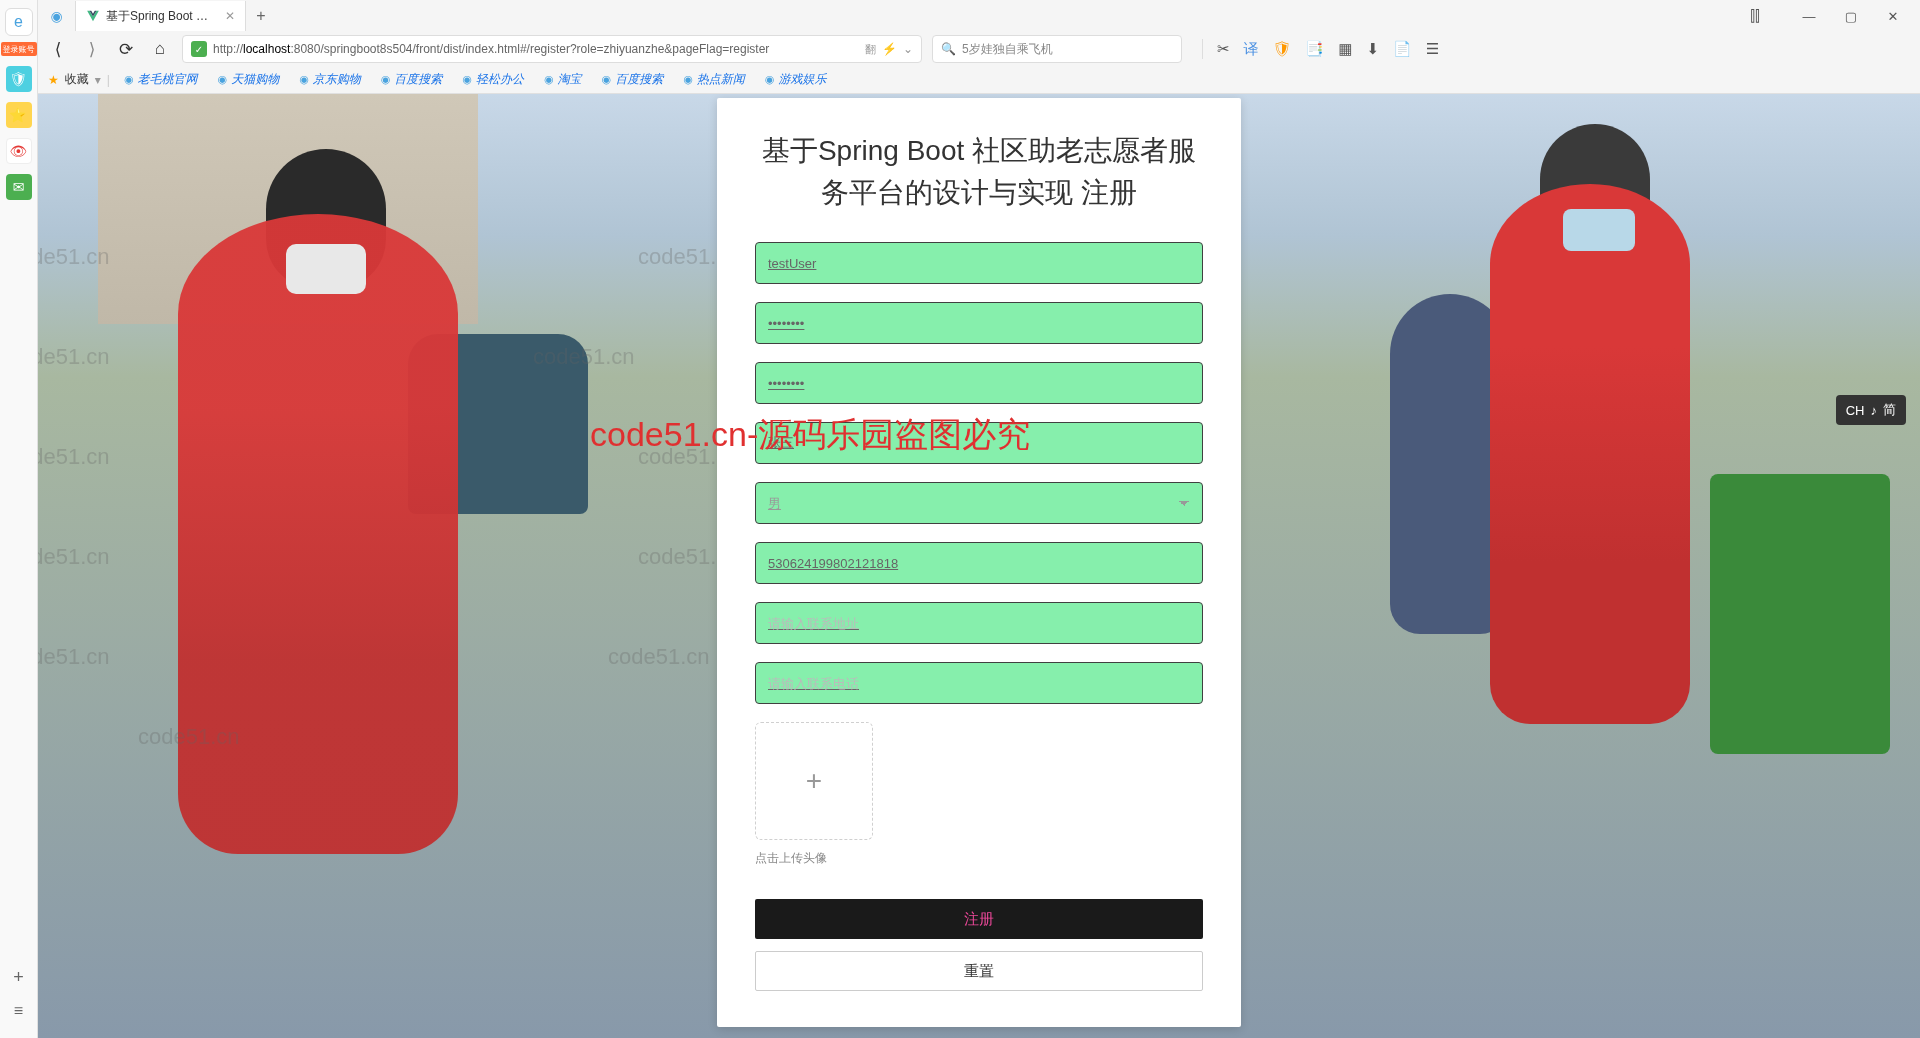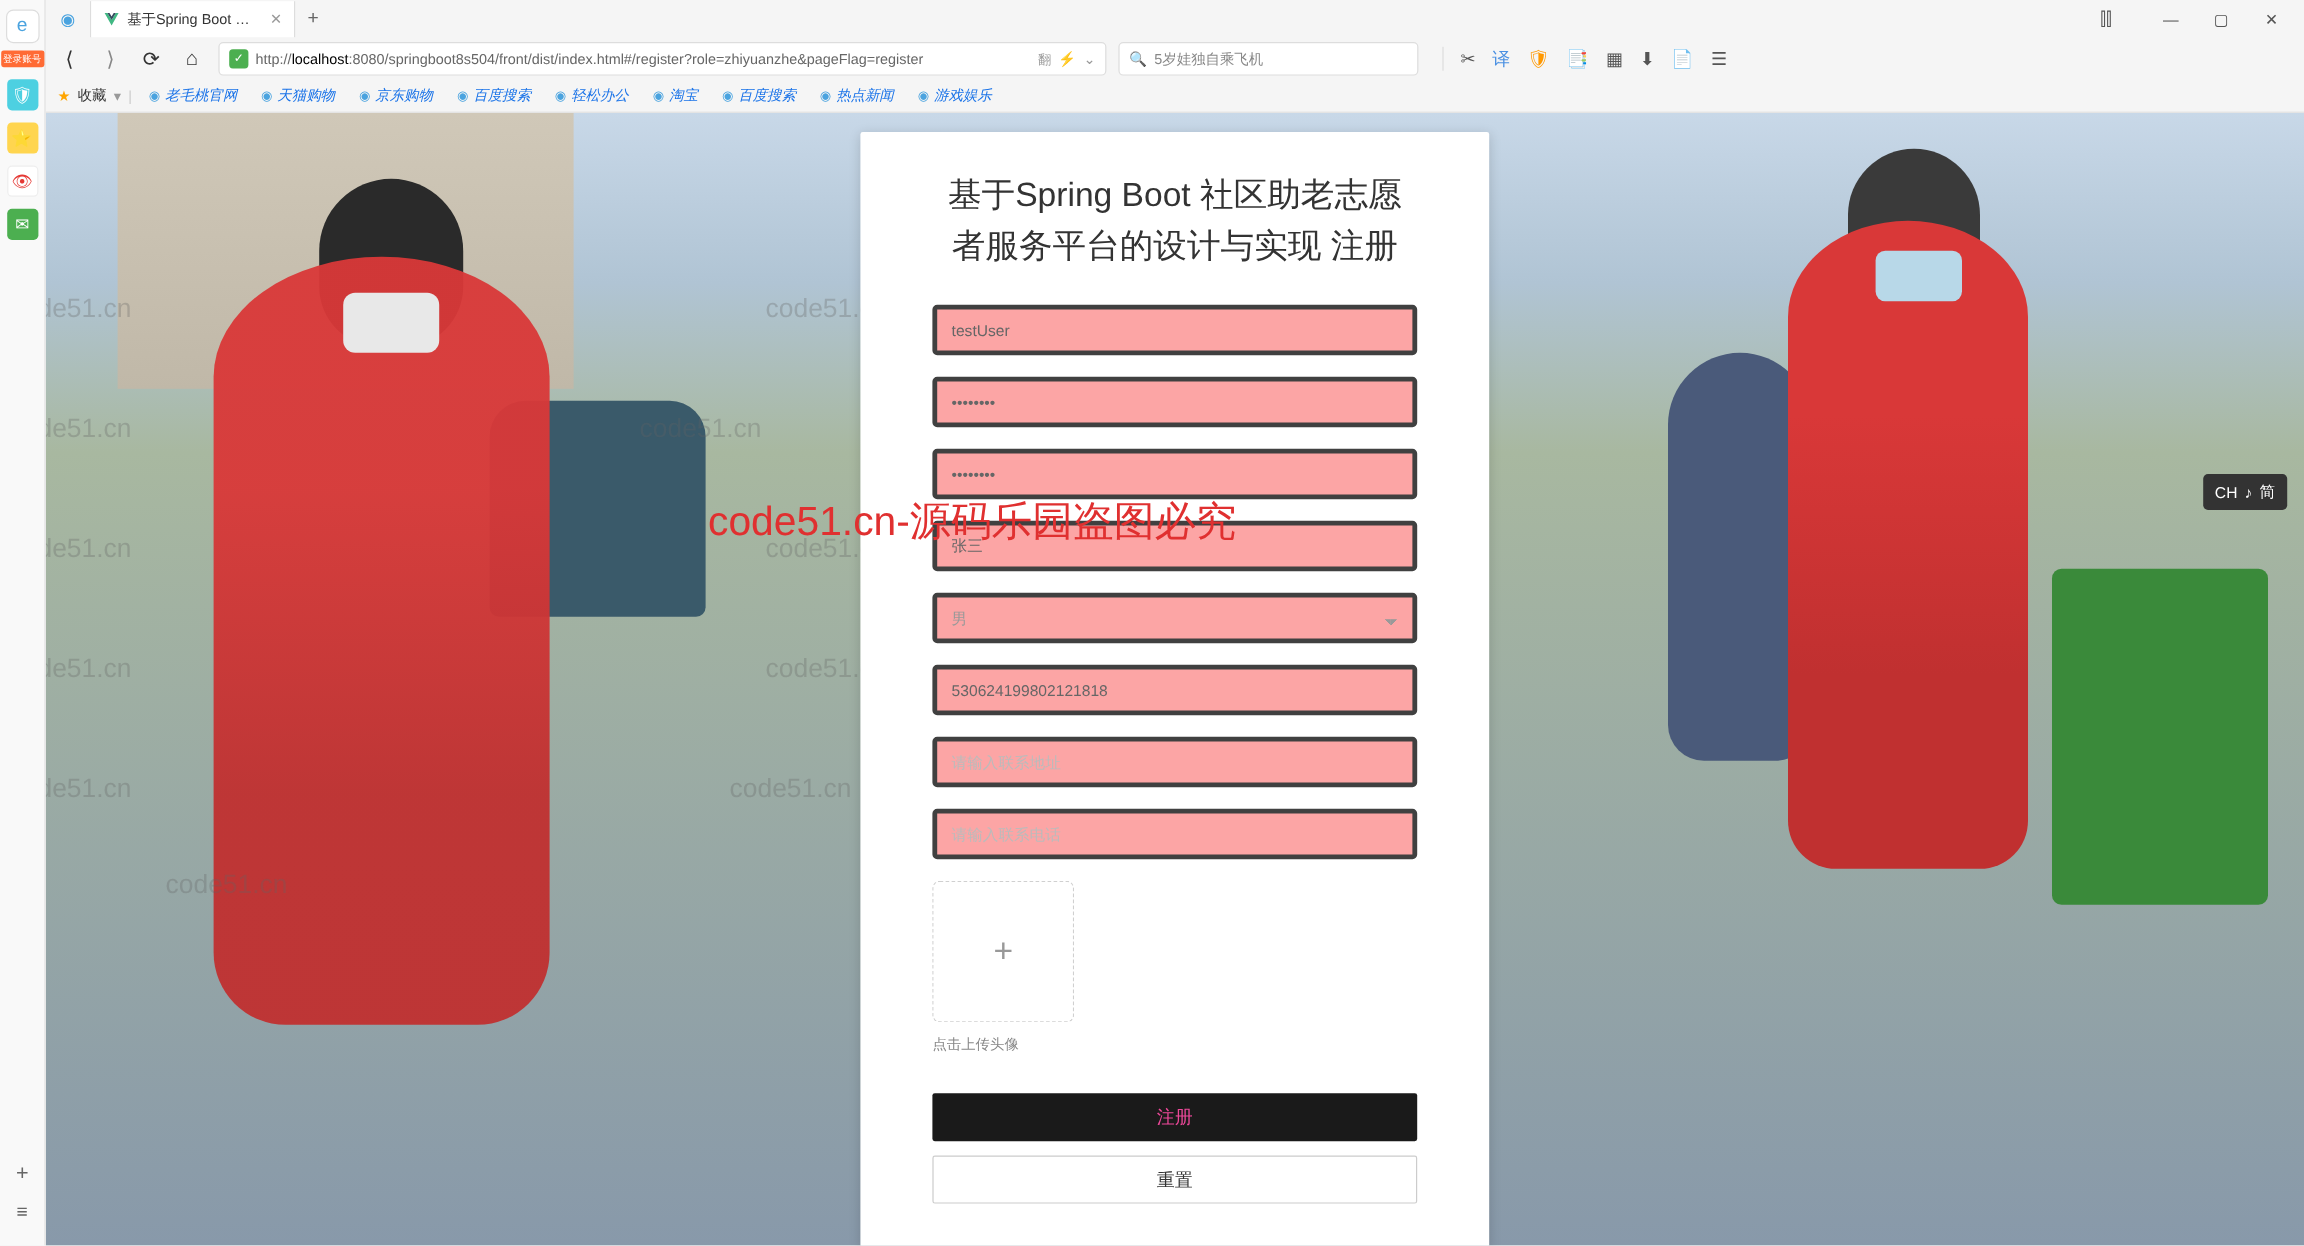--- a/index.html
+++ b/index.html
@@ -60,24 +60,24 @@
 .bg-right-person2 { position: absolute; right: 410px; top: 200px; width: 120px; height: 340px; background: #4a5a7a; border-radius: 60px 60px 30px 30px; }
 .bg-bin { position: absolute; right: 30px; top: 380px; width: 180px; height: 280px; background: #3a8a3a; border-radius: 8px; }
 .bg-building { position: absolute; left: 60px; top: 0; width: 380px; height: 230px; background: linear-gradient(180deg, #d0c8b8, #c0b8a8); }
 .bg-car { position: absolute; left: 370px; top: 240px; width: 180px; height: 180px; background: #3a5a6a; border-radius: 30px 30px 8px 8px; }
 
 
 .watermark { position: absolute; color: rgba(100,100,100,0.3); font-size: 22px; font-weight: 400; pointer-events: none; z-index: 5; }
 .red-watermark { position: absolute; color: #e03030; font-size: 34px; font-weight: 500; z-index: 20; pointer-events: none; left: 552px; top: 318px; white-space: nowrap; }
 
 
-.form-card { position: absolute; left: 50%; top: 16px; transform: translateX(-50%); width: 524px; background: #fff; border-radius: 2px; box-shadow: 0 2px 10px rgba(0,0,0,0.15); padding: 32px 60px 24px; z-index: 10; }
+.form-card { position: absolute; left: 50%; top: 4px; transform: translateX(-50%); width: 524px; background: #fff; border-radius: 2px; box-shadow: 0 2px 10px rgba(0,0,0,0.15); padding: 32px 38px 24px; z-index: 10; }
 .form-title { font-size: 28px; color: #333; text-align: center; line-height: 1.5; margin-bottom: 28px; font-weight: 400; }
 .form-field { width: 100%; margin-bottom: 18px; }
-.form-field input, .form-field select { width: 100%; height: 42px; border: 4px solid #404040; border-radius: 4px; padding: 0 12px; font-size: 13px; color: #666; background: #fca5a5; outline: none; }
+.form-field input, .form-field select { width: 100%; height: 42px; border: 1px solid #404040; border-radius: 4px; padding: 0 12px; font-size: 13px; color: #666; background: #86efac; outline: none; text-decoration: underline; }
 .form-field input::placeholder { color: #bbb; }
 .form-field select { color: #999; appearance: none; background-image: linear-gradient(45deg, transparent 50%, #999 50%), linear-gradient(135deg, #999 50%, transparent 50%); background-position: calc(100% - 18px) 18px, calc(100% - 13px) 18px; background-size: 5px 5px, 5px 5px; background-repeat: no-repeat; }
 .upload-box { width: 118px; height: 118px; border: 1px dashed #d0d0d0; border-radius: 6px; display: flex; align-items: center; justify-content: center; font-size: 28px; color: #999; cursor: pointer; margin-bottom: 10px; }
 .upload-hint { font-size: 12px; color: #888; margin-bottom: 32px; }
 .btn { width: 100%; height: 40px; border: none; border-radius: 2px; font-size: 15px; cursor: pointer; margin-bottom: 12px; }
 .btn-primary { background: #1a1a1a; color: #ec4899; }
 .btn-secondary { background: #fff; color: #333; border: 1px solid #ccc; }
 
 
 .ime-indicator { position: absolute; right: 14px; top: 395px; background: #333; color: #fff; padding: 6px 10px; border-radius: 4px; font-size: 13px; z-index: 200; display: flex; align-items: center; gap: 6px; }

